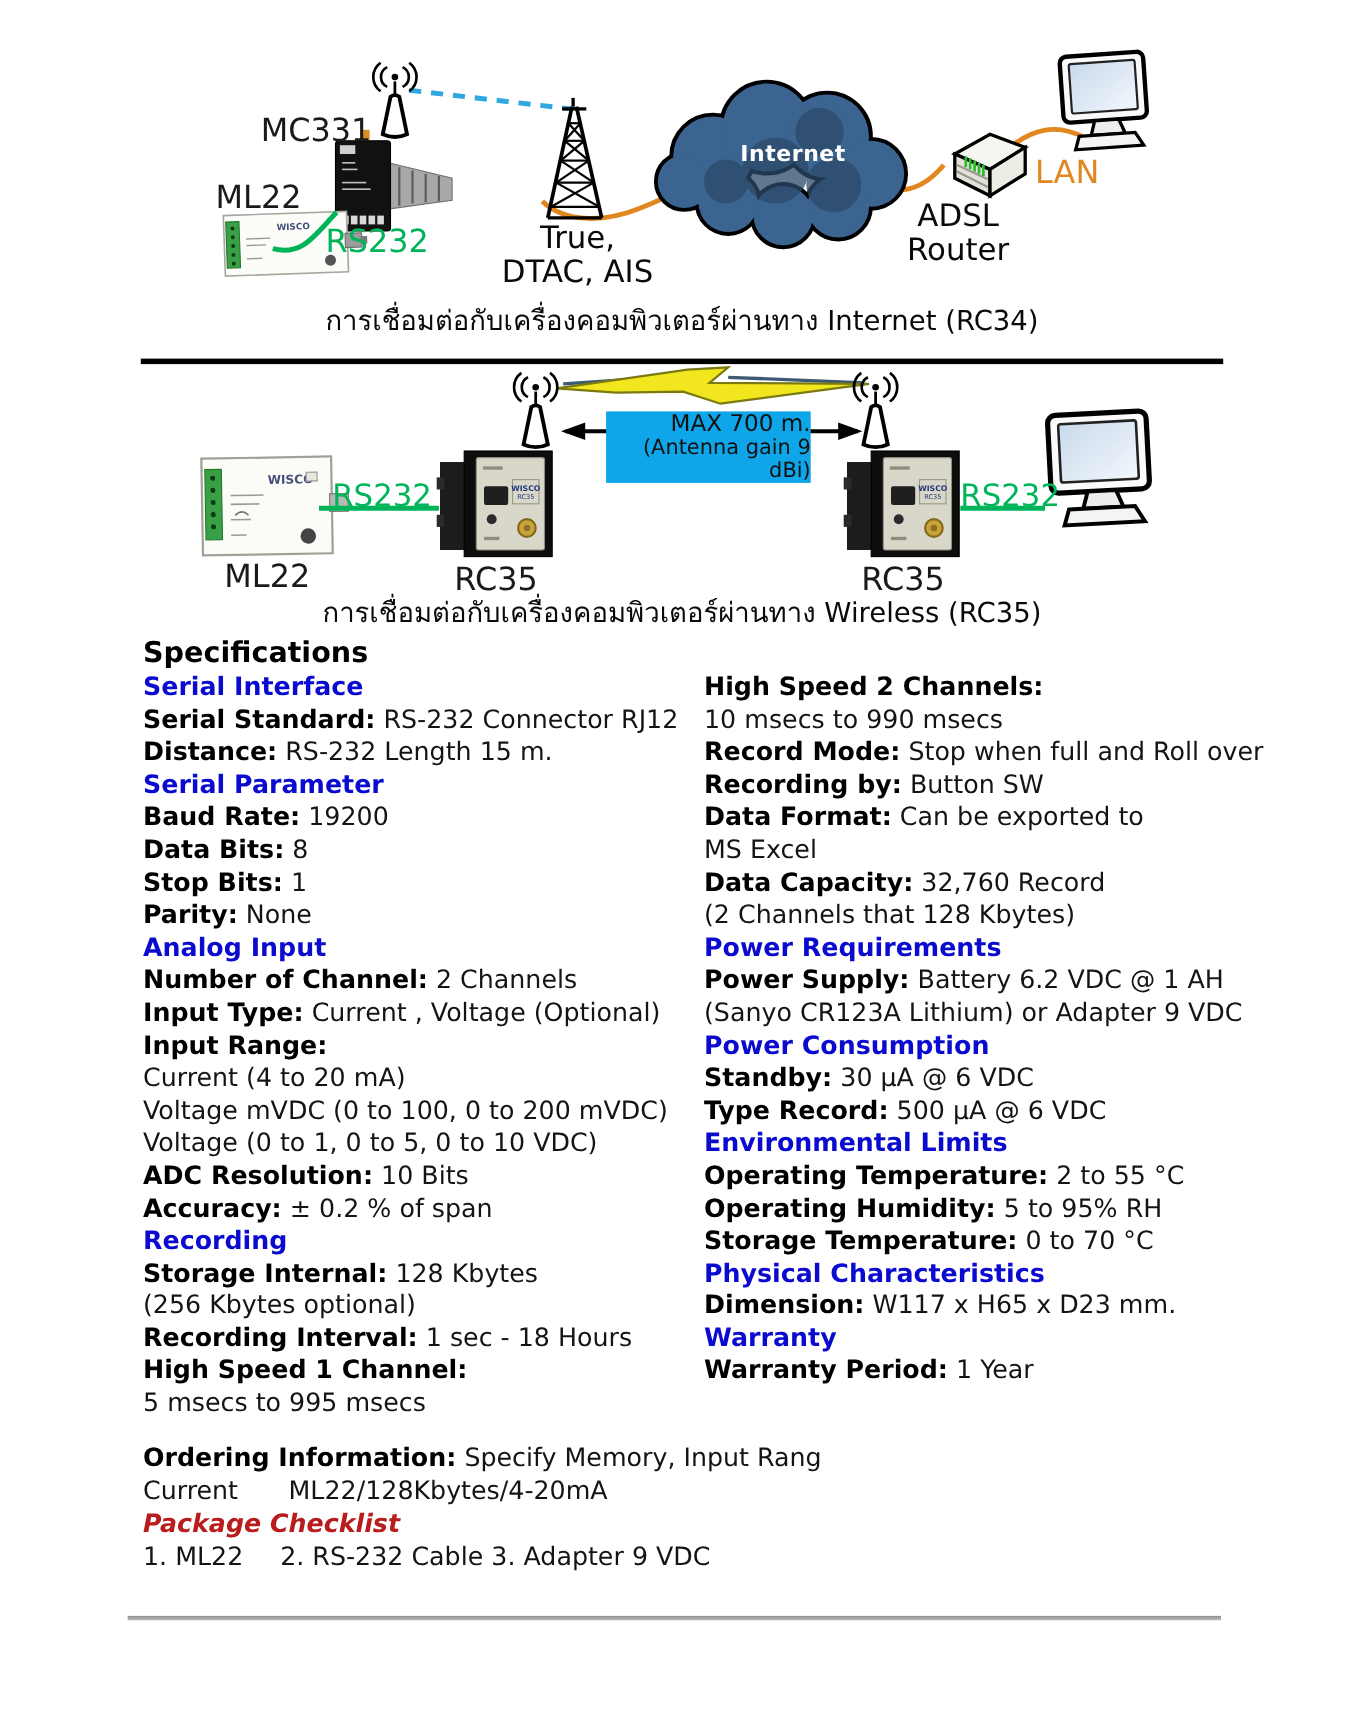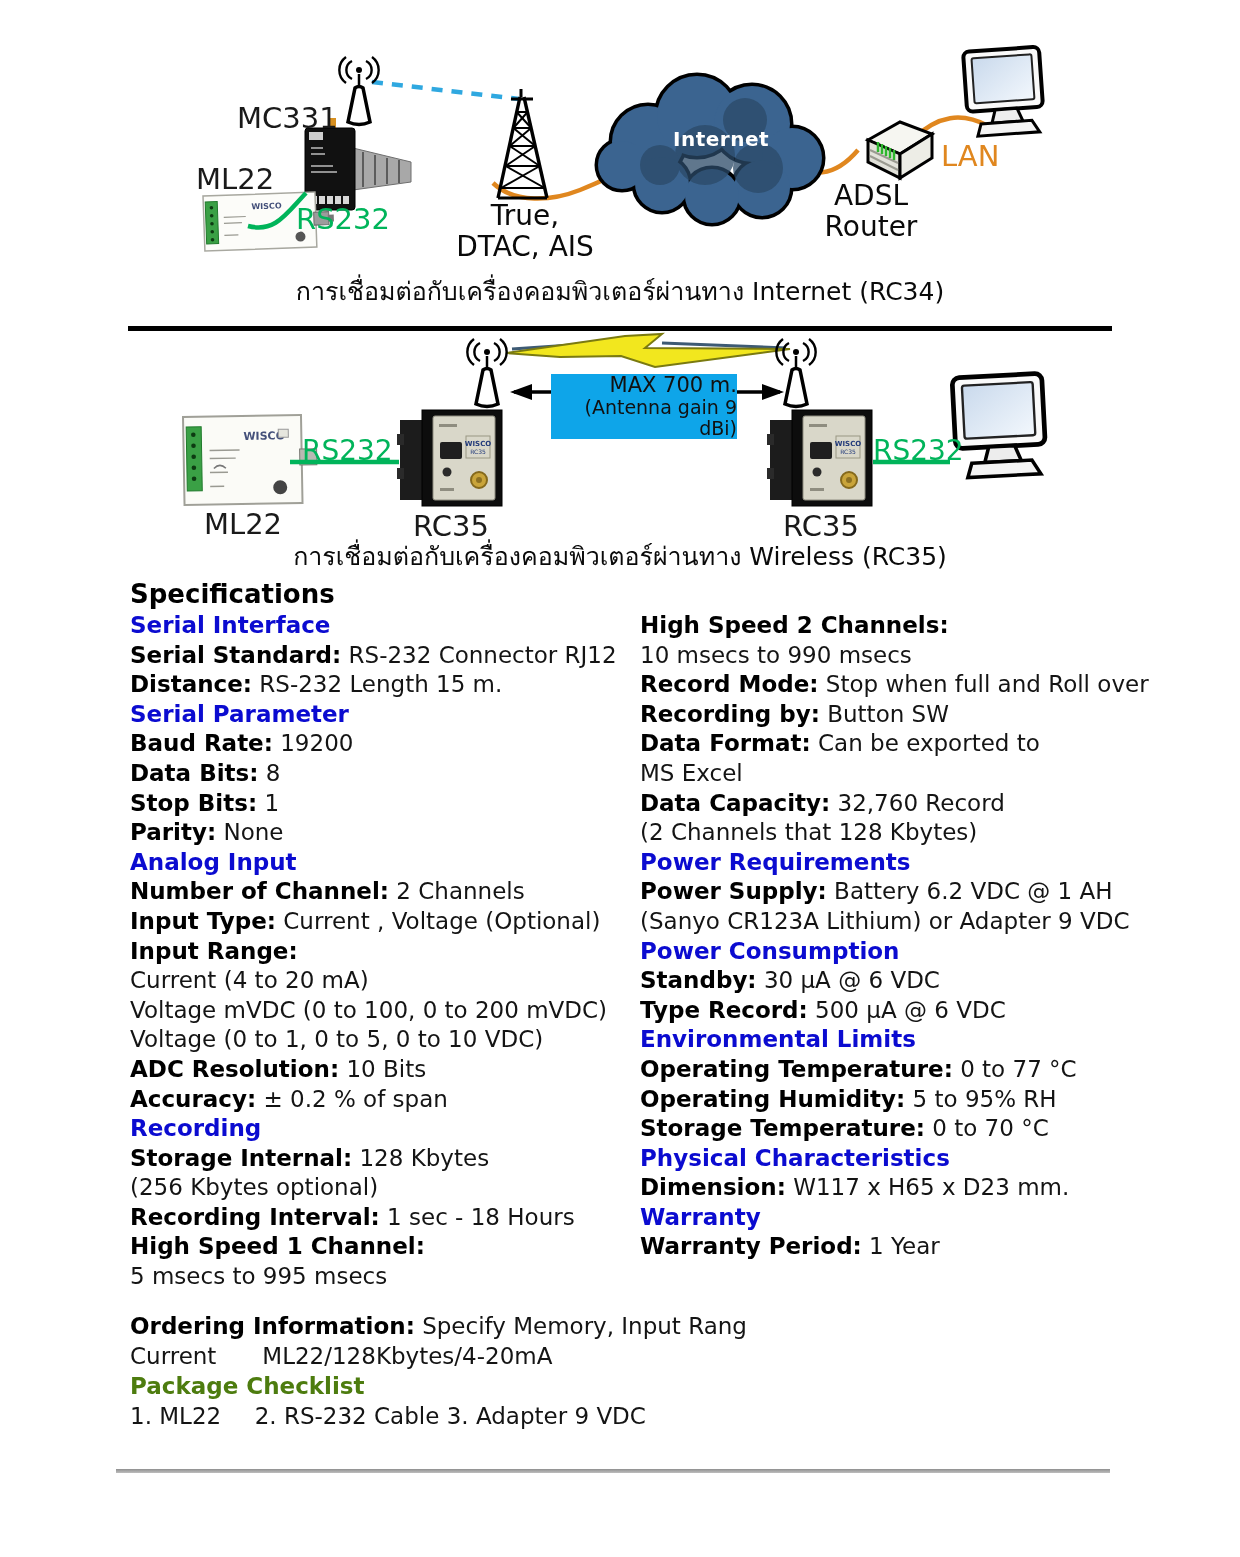--- a/index.html
+++ b/index.html
@@ -21,21 +21,21 @@
   .wifi-note .l2{font-size:19px;line-height:21px;}
   .spec-title{position:absolute;left:130px;top:579px;font-size:26px;font-weight:bold;color:#000;}
   .spec-col{position:absolute;top:611px;font-size:23px;line-height:29.6px;color:#141414;white-space:nowrap;}
   .spec-col.left{left:130px;}
   .spec-col.right{left:640px;}
   .spec-line.section{color:#0b0bd0;font-weight:bold;}
   .spec-line.bold{font-weight:bold;color:#000;}
   .spec-line .lbl{font-weight:bold;color:#000;}
   .order-block{position:absolute;left:130px;top:1311px;font-size:23px;line-height:30px;color:#141414;white-space:nowrap;}
   .order-block .lbl{font-weight:bold;color:#000;}
-  .order-block .bold{font-weight:bold;color:#4d7c0f;}
+  .order-block .bold{font-weight:bold;color:#b91c1c;font-style:italic;}
   .ex-label{display:inline-block;width:125px;}
   .pk0{display:inline-block;width:105px;}
   .pk1{display:inline-block;width:197px;text-align:right;}
 </style>
 </head>
 <body>
 
 <div class="page">
 
   <svg class="abs" style="left:0;top:0;" width="1240" height="1557" viewBox="0 0 1240 1557">
@@ -320,21 +320,21 @@
       <div class="spec-line plain">MS Excel</div>
       <div class="spec-line item"><span class="lbl">Data Capacity:</span> <span>32,760 Record</span></div>
       <div class="spec-line plain">(2 Channels that 128 Kbytes)</div>
       <div class="spec-line section">Power Requirements</div>
       <div class="spec-line item"><span class="lbl">Power Supply:</span> <span>Battery 6.2 VDC @ 1 AH</span></div>
       <div class="spec-line plain">(Sanyo CR123A Lithium) or Adapter 9 VDC</div>
       <div class="spec-line section">Power Consumption</div>
       <div class="spec-line item"><span class="lbl">Standby:</span> <span>30 µA @ 6 VDC</span></div>
       <div class="spec-line item"><span class="lbl">Type Record:</span> <span>500 µA @ 6 VDC</span></div>
       <div class="spec-line section">Environmental Limits</div>
-      <div class="spec-line item"><span class="lbl">Operating Temperature:</span> <span>0 to 77 °C</span></div>
+      <div class="spec-line item"><span class="lbl">Operating Temperature:</span> <span>2 to 55 °C</span></div>
       <div class="spec-line item"><span class="lbl">Operating Humidity:</span> <span>5 to 95% RH</span></div>
       <div class="spec-line item"><span class="lbl">Storage Temperature:</span> <span>0 to 70 °C</span></div>
       <div class="spec-line section">Physical Characteristics</div>
       <div class="spec-line item"><span class="lbl">Dimension:</span> <span>W117 x H65 x D23 mm.</span></div>
       <div class="spec-line section">Warranty</div>
       <div class="spec-line item"><span class="lbl">Warranty Period:</span> <span>1 Year</span></div>
     </div>
 
   <div class="order-block">
     <div>

